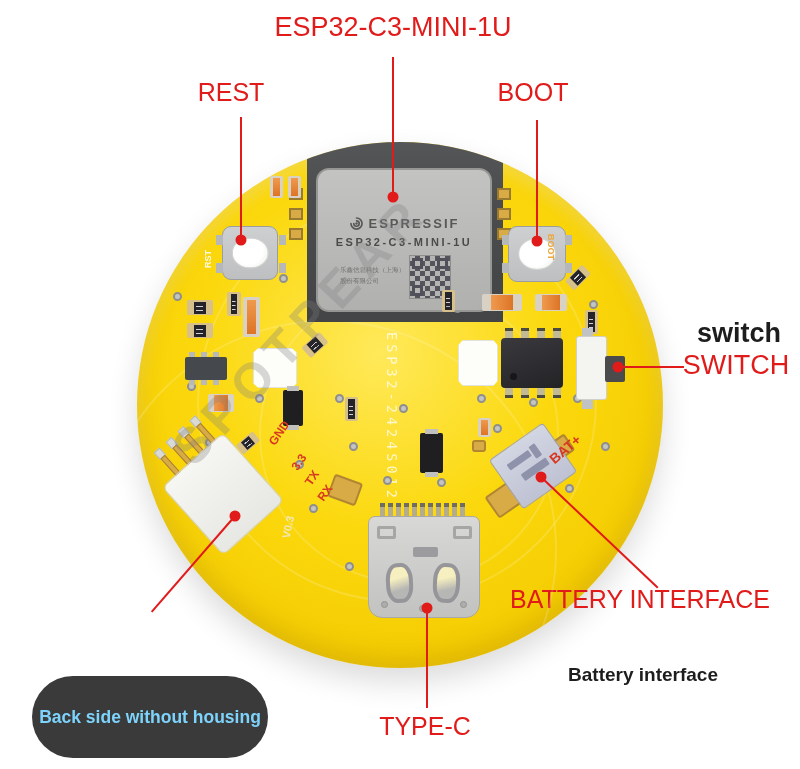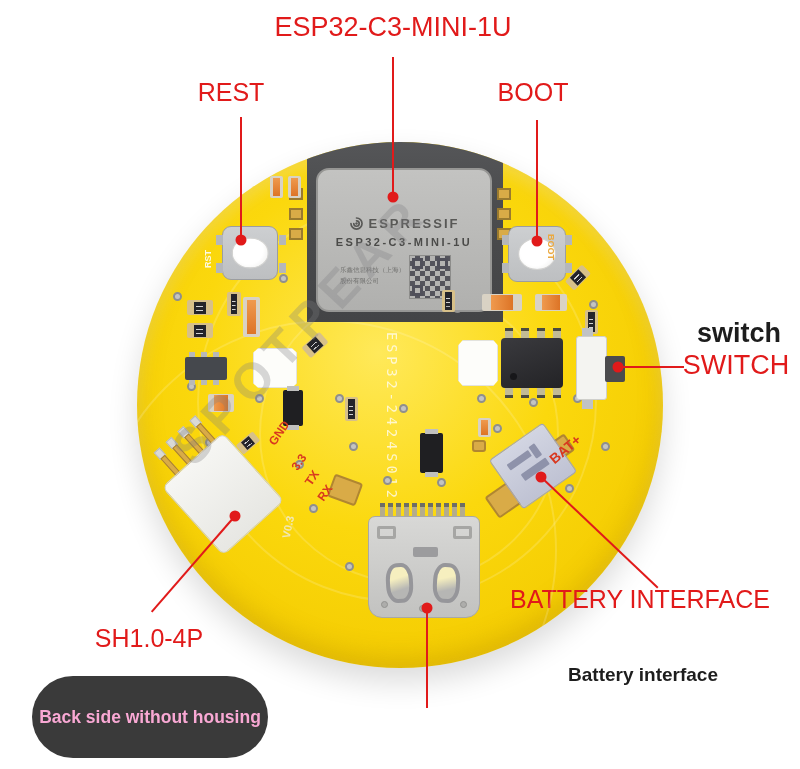--- a/index.html
+++ b/index.html
@@ -93,21 +93,21 @@
   
   .silk{position:absolute; font-weight:700; white-space:nowrap; z-index:8;}
   .silk.red{color:var(--silk-red); font-size:12px;}
   .silk.white{color:rgba(253,252,242,.92);}
   .model-vert{position:absolute; left:247px; top:190px; height:286px; writing-mode:vertical-rl; font-family:"DejaVu Sans Mono",monospace;
     font-size:13.5px; letter-spacing:4px; color:rgba(255,253,245,.78); z-index:3;}
   .watermark{position:absolute; left:163px; top:188px; transform:translate(-50%,-50%) rotate(-47deg); font-size:50px; font-weight:700;
     letter-spacing:9px; color:rgba(125,125,130,.30); z-index:9; white-space:nowrap;}
 
   .pill{position:absolute; left:32px; top:676px; width:236px; height:82px; border-radius:42px; background:#3a3a3a;
-    display:flex; align-items:center; justify-content:center; color:#f9a8d4; font-weight:700; font-size:17.5px; z-index:40;}
+    display:flex; align-items:center; justify-content:center; color:#7dd3fc; font-weight:700; font-size:17.5px; z-index:40;}
 </style>
 </head>
 <body>
 
 <div class="canvas">
 
   <div class="board">
     <div class="trace" style="left:60px; top:60px; width:400px; height:400px;"></div>
     <div class="trace" style="left:122px; top:142px; width:300px; height:300px;"></div>
     <div class="trace" style="left:-40px; top:178px; width:460px; height:460px;"></div>
@@ -285,18 +285,18 @@
   <div class="line" style="left:426px; top:608px; width:2px; height:100px;"></div>
   <div class="dot" style="left:427px; top:608px;"></div>
 
   <div class="ann" style="left:393px; top:12px; font-size:27px;">ESP32-C3-MINI-1U</div>
   <div class="ann" style="left:231px; top:78px; font-size:25px;">REST</div>
   <div class="ann" style="left:533px; top:78px; font-size:25px;">BOOT</div>
   <div class="ann black" style="left:739px; top:318px; font-size:27px;">switch</div>
   <div class="ann" style="left:736px; top:350px; font-size:27px;">SWITCH</div>
   <div class="ann" style="left:640px; top:585px; font-size:25px;">BATTERY INTERFACE</div>
   <div class="ann black" style="left:643px; top:664px; font-size:19px;">Battery interface</div>
-  <div class="ann" style="left:149px; top:624px; font-size:25px;">SH1.0-4P</div>
+  <div class="ann" style="left:425px; top:712px; font-size:25px;">TYPE-C</div>
 
   <div class="pill">
     <span>Back side without housing</span>
   </div>
 </div>
 
 </body></html>

